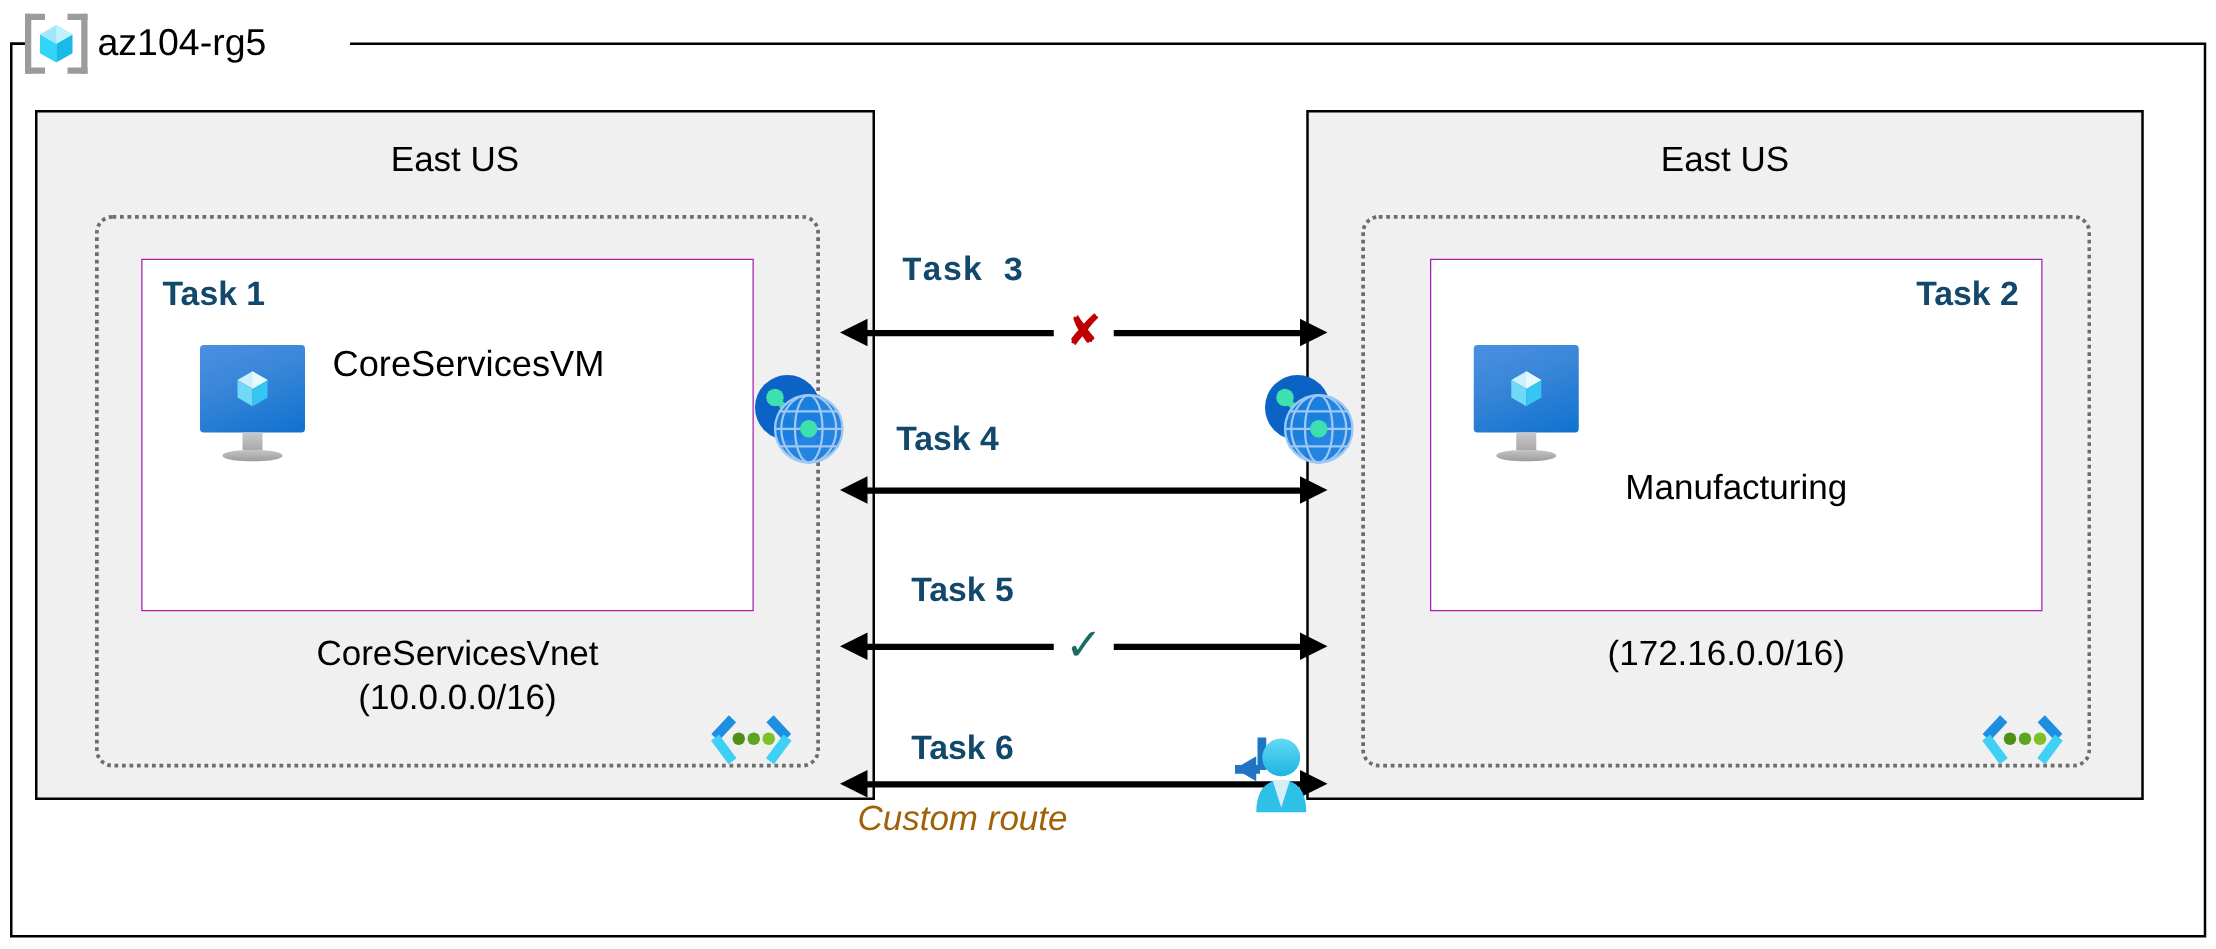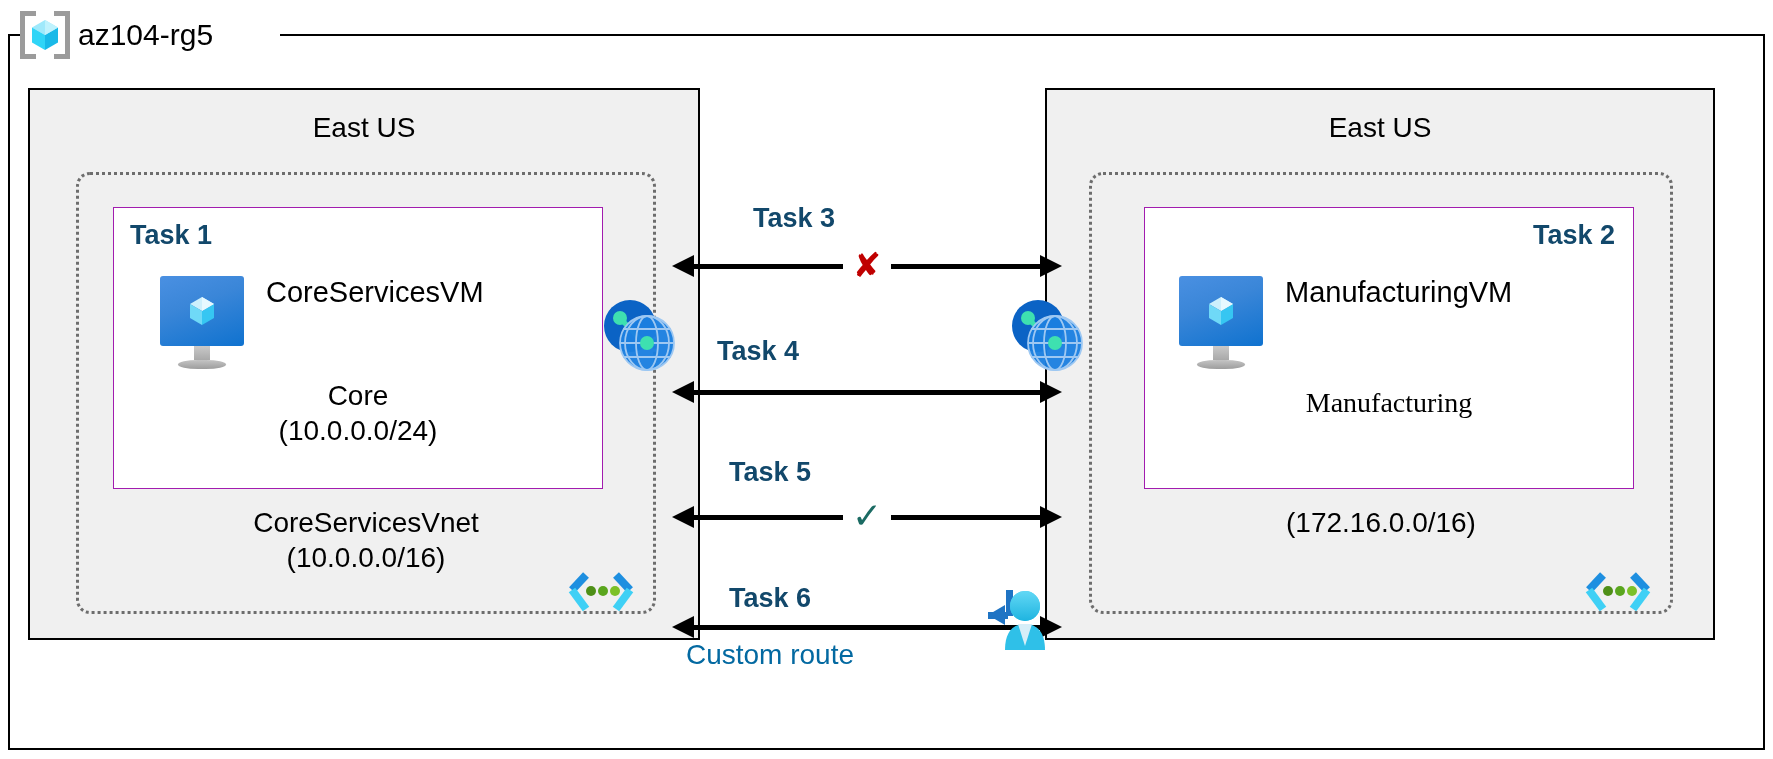--- a/index.html
+++ b/index.html
@@ -55,21 +55,21 @@
     background:linear-gradient(160deg,#4a90e2 0%,#3a86d8 40%,#0f72cf 100%);}
   .vm-icon .neck{position:absolute;left:34px;top:70px;width:16px;height:14px;
     background:linear-gradient(180deg,#c9c9c9,#a9a9a9);}
   .vm-icon .base{position:absolute;left:18px;top:84px;width:48px;height:9px;border-radius:50%/60%;
     background:linear-gradient(180deg,#c4c4c4,#9d9d9d);}
   .vm-icon .cube{position:absolute;left:26px;top:16px;width:32px;height:38px;}
 
   
   .subnet-text{position:absolute;left:0;right:0;text-align:center;font-size:28px;line-height:1.25;color:#000;}
   #subnet-text-left{top:170px;}
-  #subnet-text-right{top:177px;font-family:Liberation Serif, serif;}
+  #subnet-text-right{top:164px;}
 
   
   .vnet-text{position:absolute;left:0;right:0;text-align:center;font-size:28px;line-height:1.25;color:#000;}
   #vnet-text-left{top:330px;}
   #vnet-text-right{top:330px;}
 
   
   .subnet-icon{position:absolute;width:68px;height:46px;}
   #subnet-icon-left{left:488px;top:394px;}
   #subnet-icon-right{left:492px;top:394px;}
@@ -82,22 +82,22 @@
   
   .arrow-row{position:absolute;height:0;}
   .arrow-line{position:absolute;height:5px;background:#000;top:0;}
   .arrow-head{position:absolute;width:0;height:0;top:-9px;
               border-top:11px solid transparent;border-bottom:11px solid transparent;}
   .arrow-head.left{border-right:22px solid #000;}
   .arrow-head.right{border-left:22px solid #000;}
 
   .arrow-label{position:absolute;font-size:27px;font-weight:bold;color:#12486b;
                text-align:center;white-space:nowrap;line-height:1;}
-  .arrow-sub{position:absolute;font-size:28px;color:#0369a1;text-align:center;
-             white-space:nowrap;line-height:1;}
+  .arrow-sub{position:absolute;font-size:28px;color:#a16207;text-align:center;
+             white-space:nowrap;line-height:1;font-style:italic;}
 
   .mark{position:absolute;text-align:center;line-height:1;font-weight:bold;}
   .mark.cross{color:#c00000;font-size:34px;}
   .mark.check{color:#1b6b63;font-size:36px;font-weight:normal;}
   .gapmask{position:absolute;background:#fff;}
 
   
   #route-icon{position:absolute;left:975px;top:584px;width:76px;height:66px;}
 </style>
 </head>
@@ -141,24 +141,20 @@
               <polygon points="0,-14 12,-7 0,0 -12,-7" fill="#cdf0fc"></polygon>
               <polygon points="-12,-7 0,0 0,14 -12,7" fill="#6fd9f7"></polygon>
               <polygon points="12,-7 12,7 0,14 0,0" fill="#36c6f2"></polygon>
               <polygon points="0,-14 12,-7 0,0" fill="#e6f9ff"></polygon>
             </g>
           </svg>
         </span>
         <span class="vm-name">CoreServicesVM</span>
       </div>
 
-      <div class="subnet-text" id="subnet-text-left">
-        <div>Core</div>
-        <div>(10.0.0.0/24)</div>
-      </div>
     </div>
 
     <div class="vnet-text" id="vnet-text-left">
       <div>CoreServicesVnet</div>
       <div>(10.0.0.0/16)</div>
     </div>
 
     <svg class="subnet-icon" id="subnet-icon-left" viewBox="0 0 68 46">
       <g stroke-linecap="butt">
         <line x1="19" y1="6" x2="5" y2="21" stroke="#1e8fe0" stroke-width="8"></line>
@@ -188,21 +184,20 @@
           <span class="base"></span>
           <svg class="cube" viewBox="0 0 32 38">
             <g transform="translate(16,19)">
               <polygon points="0,-14 12,-7 0,0 -12,-7" fill="#cdf0fc"></polygon>
               <polygon points="-12,-7 0,0 0,14 -12,7" fill="#6fd9f7"></polygon>
               <polygon points="12,-7 12,7 0,14 0,0" fill="#36c6f2"></polygon>
               <polygon points="0,-14 12,-7 0,0" fill="#e6f9ff"></polygon>
             </g>
           </svg>
         </span>
-        <span class="vm-name">ManufacturingVM</span>
       </div>
 
       <div class="subnet-text" id="subnet-text-right">
         <div>Manufacturing</div>
       </div>
     </div>
 
     <div class="vnet-text" id="vnet-text-right">
       <div>(172.16.0.0/16)</div>
     </div>
@@ -250,21 +245,21 @@
       <ellipse cx="47" cy="47" rx="11" ry="27"></ellipse>
       <ellipse cx="47" cy="47" rx="22" ry="27"></ellipse>
       <line x1="20" y1="47" x2="74" y2="47"></line>
       <path d="M23 33 H71"></path>
       <path d="M23 61 H71"></path>
     </g>
   </g>
   <circle cx="47" cy="47" r="7" fill="#3ee0b0"></circle>
 </svg>
 
-<div class="arrow-label" style="left:684px;top:205px;width:220px;">Task 3</div>
+<div class="arrow-label" style="left:660px;top:205px;width:220px;font-family:Liberation Mono, monospace;">Task 3</div>
 <div class="arrow-row" style="left:672px;top:264px;width:390px;">
   <div class="arrow-line" style="left:20px;width:358px;"></div>
   <div class="arrow-head left" style="left:0px;"></div>
   <div class="arrow-head right" style="right:0px;"></div>
 </div>
 <div class="gapmask" style="left:843px;top:256px;width:48px;height:22px;"></div>
 <div class="mark cross" style="left:838px;top:248px;width:58px;">✘</div>
 
 <div class="arrow-label" style="left:648px;top:338px;width:220px;">Task 4</div>
 <div class="arrow-row" style="left:672px;top:390px;width:390px;">

